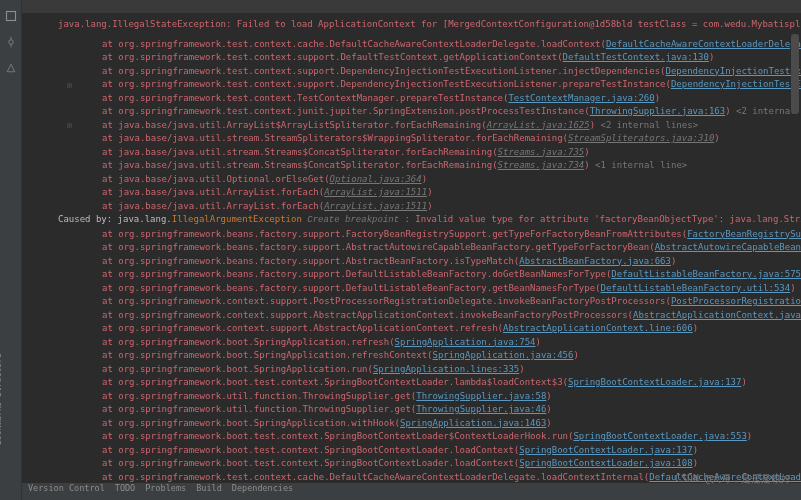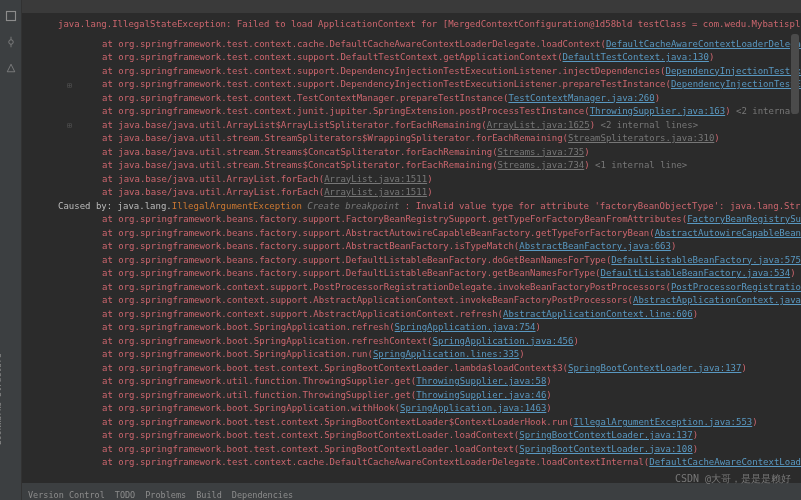--- a/index.html
+++ b/index.html
@@ -55,32 +55,32 @@
     }
     .topbar {
       height:14px;
       background:#3a3a3a;
       border-bottom:1px solid #2b2b2b;
     }
     .stack-line { white-space: nowrap; }
     .red { color: #cc666e; }
     .orange { color: #cc7832; }
     .blue-link { color: #5998c1; text-decoration: underline; cursor:pointer; }
-    .grey-link { color: #777; text-decoration: underline; cursor:pointer; }
+    .grey-link { color: #777; text-decoration: underline; cursor:pointer;font-style:italic; }
     .grey { color: #777; }
     .caused { color: #bbbbbb; }
-    .breakpoint { color:#777; font-style:italic; }
+    .breakpoint { color:#777; font-style:italic;font-family:Liberation Mono, monospace; }
     .indent1{padding-left:44px;}
     .indent0{padding-left:0px;}
     .bottom-status {
       height:18px;
       background:#3c3f41;
       border-top:1px solid #2b2b2b;
       display:flex;
-      align-items:flex-end;
+      align-items:flex-start;
       padding:0 6px;
       gap:10px;
       font-size:8.5px;
       color:#8c8c8c;
     }
     .bottom-status .spacer{flex:1}
     .tool-strip {
       position:absolute;
       left:23px;
       top:14px;
@@ -155,44 +155,45 @@
         <div class="stack-line indent1"><span class="red">at org.springframework.test.context.cache.DefaultCacheAwareContextLoaderDelegate.loadContext(</span><span class="blue-link">DefaultCacheAwareContextLoaderDelegate.java:108</span></div>
         <div class="stack-line indent1"><span class="red">at org.springframework.test.context.support.DefaultTestContext.getApplicationContext(</span><span class="blue-link">DefaultTestContext.java:130</span><span class="red">)</span></div>
         <div class="stack-line indent1"><span class="red">at org.springframework.test.context.support.DependencyInjectionTestExecutionListener.injectDependencies(</span><span class="blue-link">DependencyInjectionTestExecutionListener.java:142</span></div>
         <div class="stack-line indent1"><span class="red">at org.springframework.test.context.support.DependencyInjectionTestExecutionListener.prepareTestInstance(</span><span class="blue-link">DependencyInjectionTestExecutionListener.java:98</span></div>
         <div class="stack-line indent1"><span class="red">at org.springframework.test.context.TestContextManager.prepareTestInstance(</span><span class="blue-link">TestContextManager.java:260</span><span class="red">)</span></div>
         <div class="stack-line indent1"><span class="red">at org.springframework.test.context.junit.jupiter.SpringExtension.postProcessTestInstance(</span><span class="blue-link">ThrowingSupplier.java:163</span><span class="red">) </span><span class="grey">&lt;2 internal lines&gt;</span></div>
         <div class="stack-line indent1"><span class="red">at java.base/java.util.ArrayList$ArrayListSpliterator.forEachRemaining(</span><span class="grey-link">ArrayList.java:1625</span><span class="red">) </span><span class="grey">&lt;2 internal lines&gt;</span></div>
         <div class="stack-line indent1"><span class="red">at java.base/java.util.stream.StreamSpliterators$WrappingSpliterator.forEachRemaining(</span><span class="grey-link">StreamSpliterators.java:310</span><span class="red">)</span></div>
         <div class="stack-line indent1"><span class="red">at java.base/java.util.stream.Streams$ConcatSpliterator.forEachRemaining(</span><span class="grey-link">Streams.java:735</span><span class="red">)</span></div>
         <div class="stack-line indent1"><span class="red">at java.base/java.util.stream.Streams$ConcatSpliterator.forEachRemaining(</span><span class="grey-link">Streams.java:734</span><span class="red">) </span><span class="grey">&lt;1 internal line&gt;</span></div>
+        <div class="stack-line indent1"><span class="red">at java.base/java.util.Optional.orElseGet(</span><span class="grey-link">Optional.java:364</span><span class="red">)</span></div>
         <div class="stack-line indent1"><span class="red">at java.base/java.util.ArrayList.forEach(</span><span class="grey-link">ArrayList.java:1511</span><span class="red">)</span></div>
         <div class="stack-line indent1"><span class="red">at java.base/java.util.ArrayList.forEach(</span><span class="grey-link">ArrayList.java:1511</span><span class="red">)</span></div>
       </div>
     <div class="stack-line indent0">
       <span class="caused">Caused by: java.lang.</span><span class="orange">IllegalArgumentException</span>
       <span class="breakpoint">Create breakpoint</span><span class="red"> : Invalid value type for attribute 'factoryBeanObjectType': java.lang.String</span>
     </div>
     <div id="stack2">
         <div class="stack-line indent1"><span class="red">at org.springframework.beans.factory.support.FactoryBeanRegistrySupport.getTypeForFactoryBeanFromAttributes(</span><span class="blue-link">FactoryBeanRegistrySupport.java:86</span></div>
         <div class="stack-line indent1"><span class="red">at org.springframework.beans.factory.support.AbstractAutowireCapableBeanFactory.getTypeForFactoryBean(</span><span class="blue-link">AbstractAutowireCapableBeanFactory.java:837</span></div>
         <div class="stack-line indent1"><span class="red">at org.springframework.beans.factory.support.AbstractBeanFactory.isTypeMatch(</span><span class="blue-link">AbstractBeanFactory.java:663</span><span class="red">)</span></div>
         <div class="stack-line indent1"><span class="red">at org.springframework.beans.factory.support.DefaultListableBeanFactory.doGetBeanNamesForType(</span><span class="blue-link">DefaultListableBeanFactory.java:575</span></div>
-        <div class="stack-line indent1"><span class="red">at org.springframework.beans.factory.support.DefaultListableBeanFactory.getBeanNamesForType(</span><span class="blue-link">DefaultListableBeanFactory.java:534</span><span class="red">)</span></div>
+        <div class="stack-line indent1"><span class="red">at org.springframework.beans.factory.support.DefaultListableBeanFactory.getBeanNamesForType(</span><span class="blue-link">DefaultListableBeanFactory.util:534</span><span class="red">)</span></div>
         <div class="stack-line indent1"><span class="red">at org.springframework.context.support.PostProcessorRegistrationDelegate.invokeBeanFactoryPostProcessors(</span><span class="blue-link">PostProcessorRegistrationDelegate.java:138</span></div>
         <div class="stack-line indent1"><span class="red">at org.springframework.context.support.AbstractApplicationContext.invokeBeanFactoryPostProcessors(</span><span class="blue-link">AbstractApplicationContext.java:788</span></div>
         <div class="stack-line indent1"><span class="red">at org.springframework.context.support.AbstractApplicationContext.refresh(</span><span class="blue-link">AbstractApplicationContext.line:606</span><span class="red">)</span></div>
         <div class="stack-line indent1"><span class="red">at org.springframework.boot.SpringApplication.refresh(</span><span class="blue-link">SpringApplication.java:754</span><span class="red">)</span></div>
         <div class="stack-line indent1"><span class="red">at org.springframework.boot.SpringApplication.refreshContext(</span><span class="blue-link">SpringApplication.java:456</span><span class="red">)</span></div>
         <div class="stack-line indent1"><span class="red">at org.springframework.boot.SpringApplication.run(</span><span class="blue-link">SpringApplication.lines:335</span><span class="red">)</span></div>
         <div class="stack-line indent1"><span class="red">at org.springframework.boot.test.context.SpringBootContextLoader.lambda$loadContext$3(</span><span class="blue-link">SpringBootContextLoader.java:137</span><span class="red">)</span></div>
         <div class="stack-line indent1"><span class="red">at org.springframework.util.function.ThrowingSupplier.get(</span><span class="blue-link">ThrowingSupplier.java:58</span><span class="red">)</span></div>
         <div class="stack-line indent1"><span class="red">at org.springframework.util.function.ThrowingSupplier.get(</span><span class="blue-link">ThrowingSupplier.java:46</span><span class="red">)</span></div>
         <div class="stack-line indent1"><span class="red">at org.springframework.boot.SpringApplication.withHook(</span><span class="blue-link">SpringApplication.java:1463</span><span class="red">)</span></div>
-        <div class="stack-line indent1"><span class="red">at org.springframework.boot.test.context.SpringBootContextLoader$ContextLoaderHook.run(</span><span class="blue-link">IllegalArgumentException.java:553</span><span class="red">)</span></div>
+        <div class="stack-line indent1"><span class="red">at org.springframework.boot.test.context.SpringBootContextLoader$ContextLoaderHook.run(</span><span class="blue-link">SpringBootContextLoader.java:553</span><span class="red">)</span></div>
         <div class="stack-line indent1"><span class="red">at org.springframework.boot.test.context.SpringBootContextLoader.loadContext(</span><span class="blue-link">SpringBootContextLoader.java:137</span><span class="red">)</span></div>
         <div class="stack-line indent1"><span class="red">at org.springframework.boot.test.context.SpringBootContextLoader.loadContext(</span><span class="blue-link">SpringBootContextLoader.java:108</span><span class="red">)</span></div>
         <div class="stack-line indent1"><span class="red">at org.springframework.test.context.cache.DefaultCacheAwareContextLoaderDelegate.loadContextInternal(</span><span class="blue-link">DefaultCacheAwareContextLoaderDelegate.java:225</span></div>
       </div>
 
     <div class="scrollbar-v"></div>
   </div>
 
   <div class="bottom-status">
     <span>Version Control</span>

